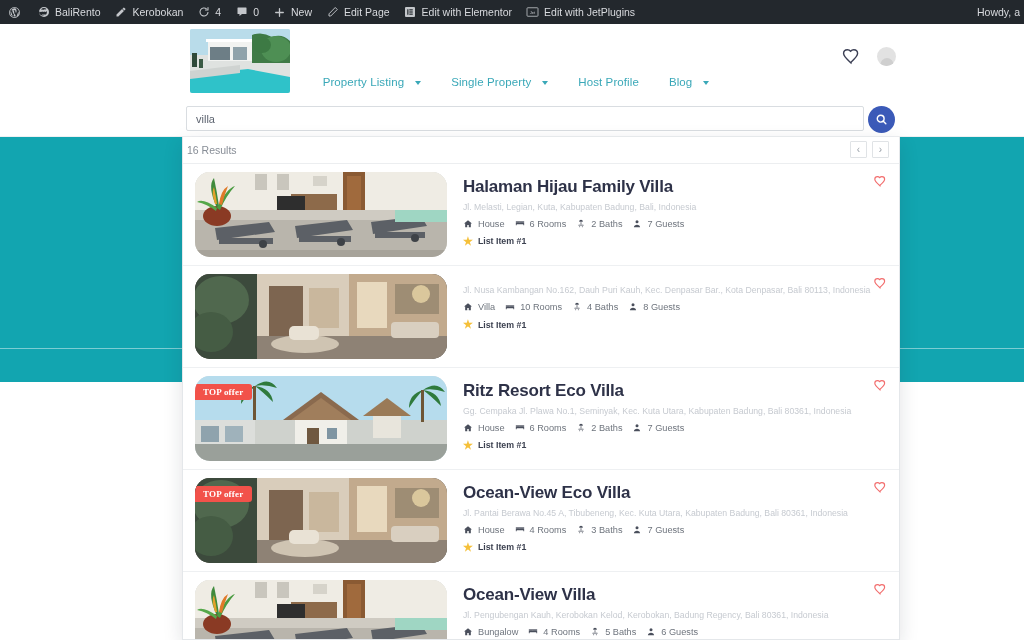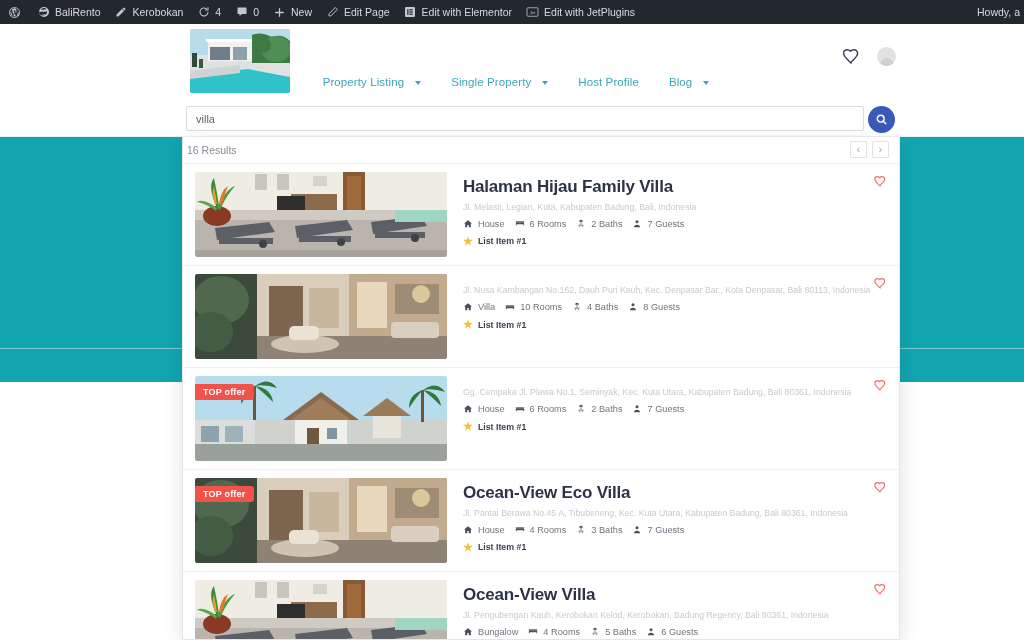--- a/index.html
+++ b/index.html
@@ -168,24 +168,25 @@
     display: flex;
     align-items: flex-start;
     padding: 8px 2px 8px 6px;
     border-bottom: 1px solid #eef0f2;
     min-height: 101px;
   }
   .thumb-wrap {
     position: relative;
     width: 252px; height: 85px;
     flex: 0 0 252px;
-    border-radius: 3px;
+    border-radius: 15px;
     overflow: hidden;
     margin-left: 6px;
     background: #cfd6da;
+    font-family: Liberation Serif, serif;
   }
   .thumb-wrap svg { display:block; width:100%; height:100%; }
   .top-badge {
     position: absolute; left: 0; top: 8px;
     background: #f2524a;
     color: #fff;
     font-size: 9px; font-weight: bold;
     padding: 3px 9px 3px 8px;
     border-radius: 0 3px 3px 0;
     letter-spacing: .2px;
@@ -596,20 +597,21 @@
         <path d="M60 10 q14 -10 22 2 q-12 -4 -22 -2z"></path>
         <path d="M60 10 q16 2 18 16 q-10 -10 -18 -16z"></path>
         <path d="M60 10 q-14 4 -14 18 q8 -12 14 -18z"></path>
         <rect x="58" y="10" width="3" height="34" fill="#6e5636"></rect>
       </g>
       <rect y="68" width="252" height="17" fill="#9aa09a"></rect>
     </svg>
       <span class="top-badge">TOP offer</span>
     </div>
     <div class="card-body">
+      <div class="card-title">Ritz Resort Eco Villa</div>
       <div class="card-address">Gg. Cempaka Jl. Plawa No.1, Seminyak, Kec. Kuta Utara, Kabupaten Badung, Bali 80361, Indonesia</div>
       <div class="card-meta">
         <span class="meta-pair">
           <span class="meta-ico">
             <svg viewBox="0 0 24 24" width="10" height="10" fill="currentColor">
                   <path d="M12 3L2.5 11h2.7v9h5v-5.6h3.6V20h5v-9h2.7z"></path>
                 </svg>
           </span>
           <span class="meta-type-val">House</span>
         </span>

